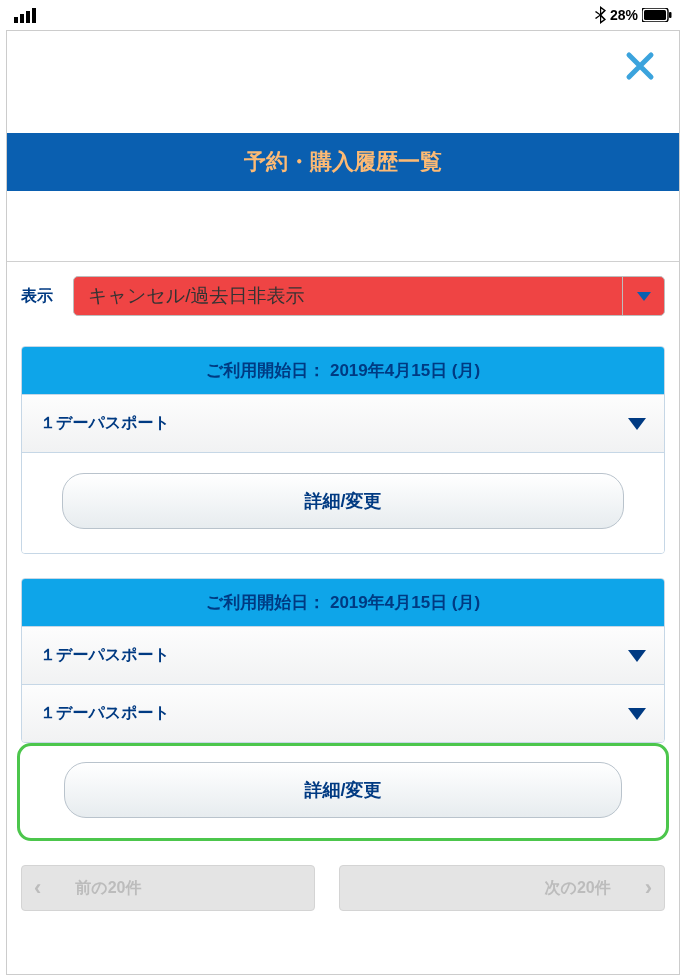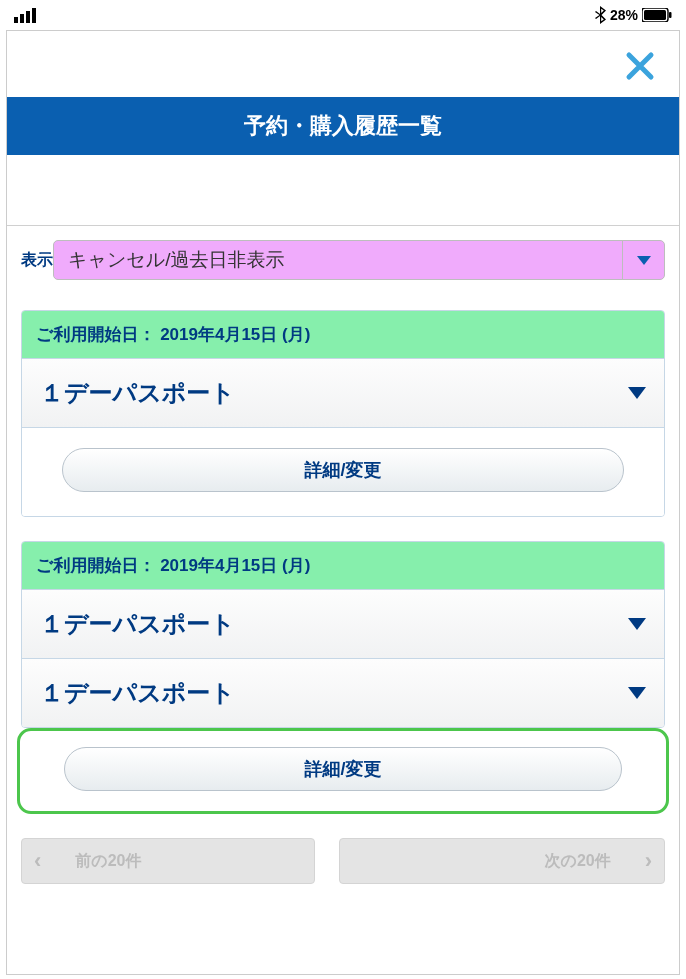--- a/index.html
+++ b/index.html
@@ -38,55 +38,57 @@
   }
   .close-btn {
     color: #2596d6;
     font-size: 40px;
     font-weight: 300;
     cursor: pointer;
     line-height: 1;
   }
   .page-header {
     background: #0a5fb0;
-    color: #ffffff;
+    color: #fdba74;
     text-align: center;
     font-size: 22px;
     font-weight: 700;
     padding: 14px 0;
+    margin-top: 36px;
   }
   .intro {
     padding: 18px 14px 20px;
     font-size: 17px;
     color: #444;
     line-height: 1.9;
     border-bottom: 1px solid #d0d0d0;
   }
   .intro a {
     color: #0a5fb0;
     text-decoration: underline;
   }
   .filter-row {
     display: flex;
     align-items: center;
     padding: 14px 14px 16px;
+    gap: 20px;
   }
   .filter-label {
     color: #003a82;
     font-weight: 700;
     font-size: 16px;
   }
   .select-wrap {
     flex: 1;
     display: flex;
     align-items: stretch;
     border: 1px solid #bdbdbd;
     border-radius: 5px;
     height: 40px;
-    background: #f0abfc;
+    background: #ef4444;
   }
   .select-text {
     flex: 1;
     display: flex;
     align-items: center;
     padding: 0 14px;
     font-size: 19px;
     color: #333;
   }
   .select-caret {
@@ -102,54 +104,55 @@
     border-right: 7px solid transparent;
     border-top: 9px solid #0a5fb0;
   }
   .card {
     margin: 14px 14px 24px;
     border: 1px solid #c6d7e6;
     border-radius: 4px;
     overflow: hidden;
   }
   .card-head {
-    background: #86efac;
+    background: #0ea5e9;
     padding: 12px 14px;
     font-size: 17px;
     color: #003a82;
     font-weight: 700;
+    text-align: center;
   }
   .item-row {
     background: linear-gradient(#fdfdfd, #f1f2f3);
     border-top: 1px solid #c6d7e6;
     padding: 18px 18px;
     display: flex;
     justify-content: space-between;
     align-items: center;
   }
   .item-row:first-of-type { border-top: 1px solid #c6d7e6; }
   .item-name {
     color: #003a82;
-    font-size: 24px;
+    font-size: 16px;
     font-weight: 700;
   }
   .item-caret {
     width: 0; height: 0;
     border-left: 9px solid transparent;
     border-right: 9px solid transparent;
     border-top: 12px solid #003a82;
   }
   .card-footer {
     padding: 20px 40px 24px;
     border-top: 1px solid #c6d7e6;
     background: #fff;
   }
   .detail-btn {
     width: 100%;
-    height: 44px;
+    height: 56px;
     border-radius: 22px;
     border: 1px solid #b9c3cc;
     background: linear-gradient(#ffffff, #e7ecef);
     color: #003a82;
     font-size: 18px;
     font-weight: 700;
     cursor: pointer;
   }
   .highlight-box {
     border: 3px solid #4cc64c;

